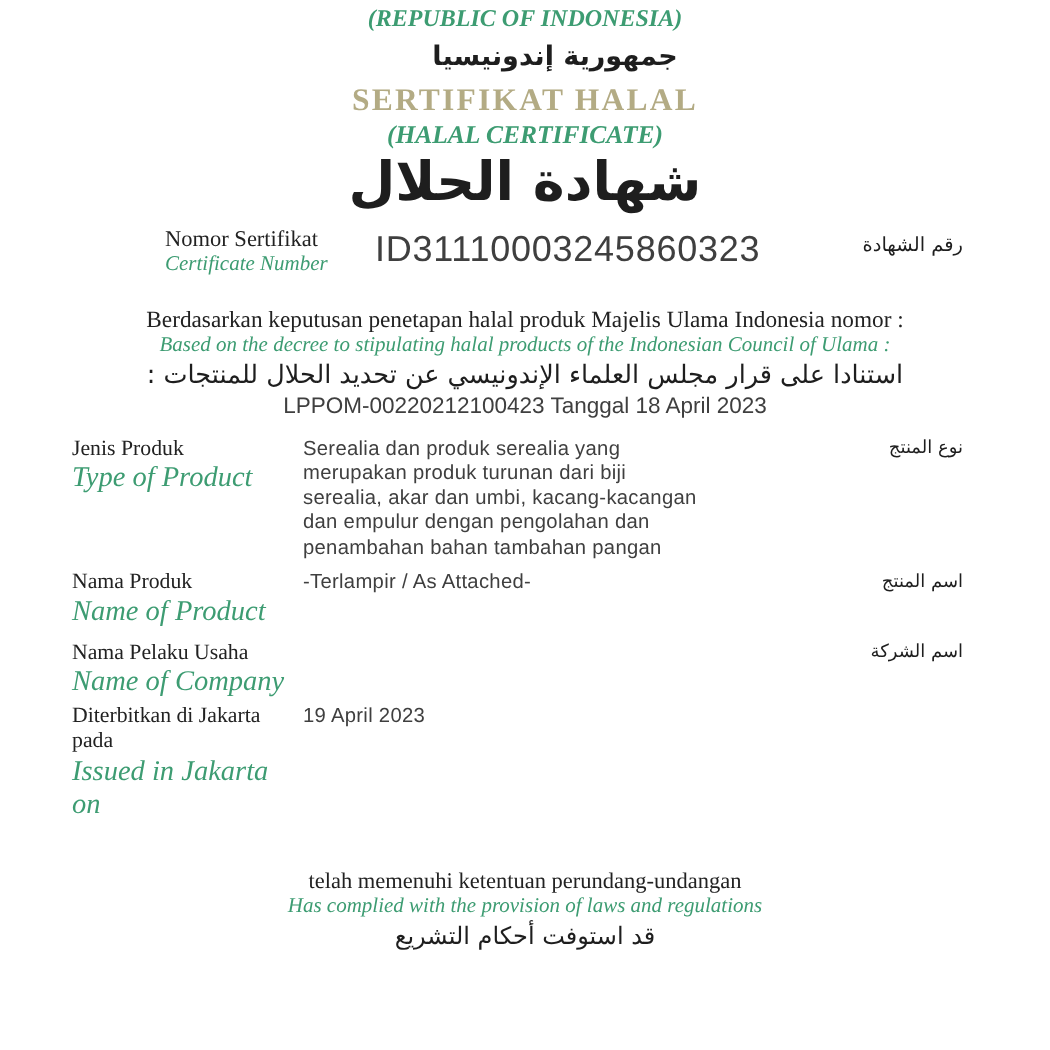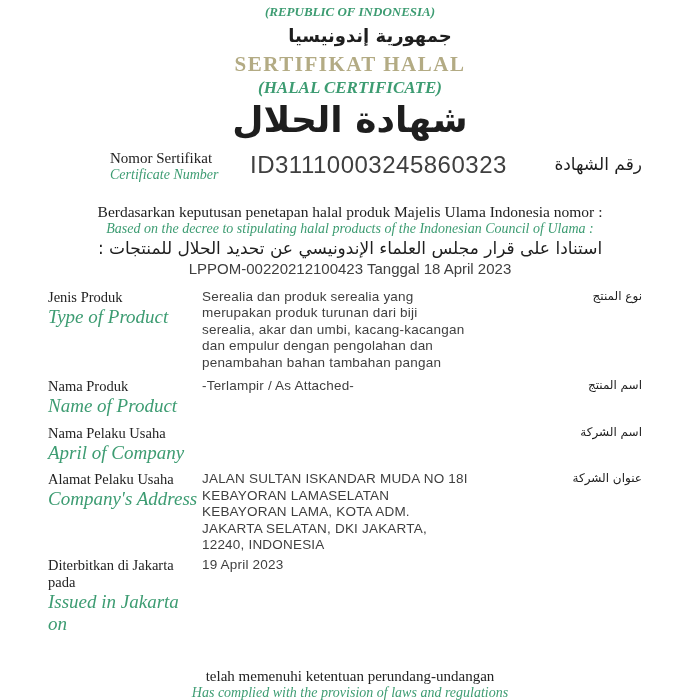--- a/index.html
+++ b/index.html
@@ -24,21 +24,21 @@
     font-family: "DejaVu Sans", sans-serif;
     direction: rtl;
     color: #1e1e1e;
   }
   .sans {
     font-family: "Liberation Sans", sans-serif;
     color: #3f3f3f;
   }
 
   
-  .republic-en { font-size: 13px; font-weight: bold; font-style: italic; color: #3d9c72; }
+  .republic-en { font-size: 16px; font-weight: bold; font-style: italic; color: #3d9c72; }
   .republic-ar { font-size: 18px; margin-top: 5px; font-weight: bold; margin-left: 40px; }
   .title-id {
     font-size: 21px;
     color: #b3ab84;
     letter-spacing: 1.5px;
     margin-top: 6px;
     font-weight: bold;
   }
   .title-en { font-size: 17px; font-weight: bold; margin-top: 1px; }
   .title-ar { font-size: 36px; font-weight: bold; margin-top: 2px; line-height: 1.1; }
@@ -55,21 +55,21 @@
   .cert-value {
     width: 230px;
     font-size: 24px;
     letter-spacing: 0.5px;
     padding-top: 1px;
   }
   .cert-label-ar {
     flex: 1;
     text-align: right;
     padding-right: 58px;
-    font-size: 17px;
+    font-size: 13px;
     padding-top: 4px;
   }
 
   
   .decree { margin-top: 20px; }
   .decree-id { font-size: 15.5px; }
   .decree-en { font-size: 14px; }
   .decree-ar { font-size: 17px; margin-top: 1px; }
   .decree-num { font-size: 15px; margin-top: 2px; }
 
@@ -146,33 +146,25 @@
         <div class="field-label-id">Nama Produk</div>
         <div class="field-label-en green-italic">Name of Product</div>
       </div>
       <div class="field-value sans">-Terlampir / As Attached-</div>
       <div class="field-label-ar arabic">اسم المنتج</div>
     </div>
 
     <div class="field-row">
       <div class="field-label-block">
         <div class="field-label-id">Nama Pelaku Usaha</div>
-        <div class="field-label-en green-italic">April of Company</div>
+        <div class="field-label-en green-italic">Name of Company</div>
       </div>
       <div class="field-label-ar arabic">اسم الشركة</div>
     </div>
 
-    <div class="field-row">
-      <div class="field-label-block">
-        <div class="field-label-id">Alamat Pelaku Usaha</div>
-        <div class="field-label-en green-italic">Company's Address</div>
-      </div>
-      <div class="field-value sans">JALAN SULTAN ISKANDAR MUDA NO 18I KEBAYORAN LAMASELATAN KEBAYORAN LAMA, KOTA ADM. JAKARTA SELATAN, DKI JAKARTA, 12240, INDONESIA</div>
-      <div class="field-label-ar arabic">عنوان الشركة</div>
-    </div>
 
     <div class="field-row row-issued">
       <div class="field-label-block">
         <div class="field-label-id">Diterbitkan di Jakarta pada</div>
         <div class="field-label-en green-italic">Issued in Jakarta  on</div>
       </div>
       <div class="field-value sans">19 April 2023</div>
     </div>
 
   </div>

